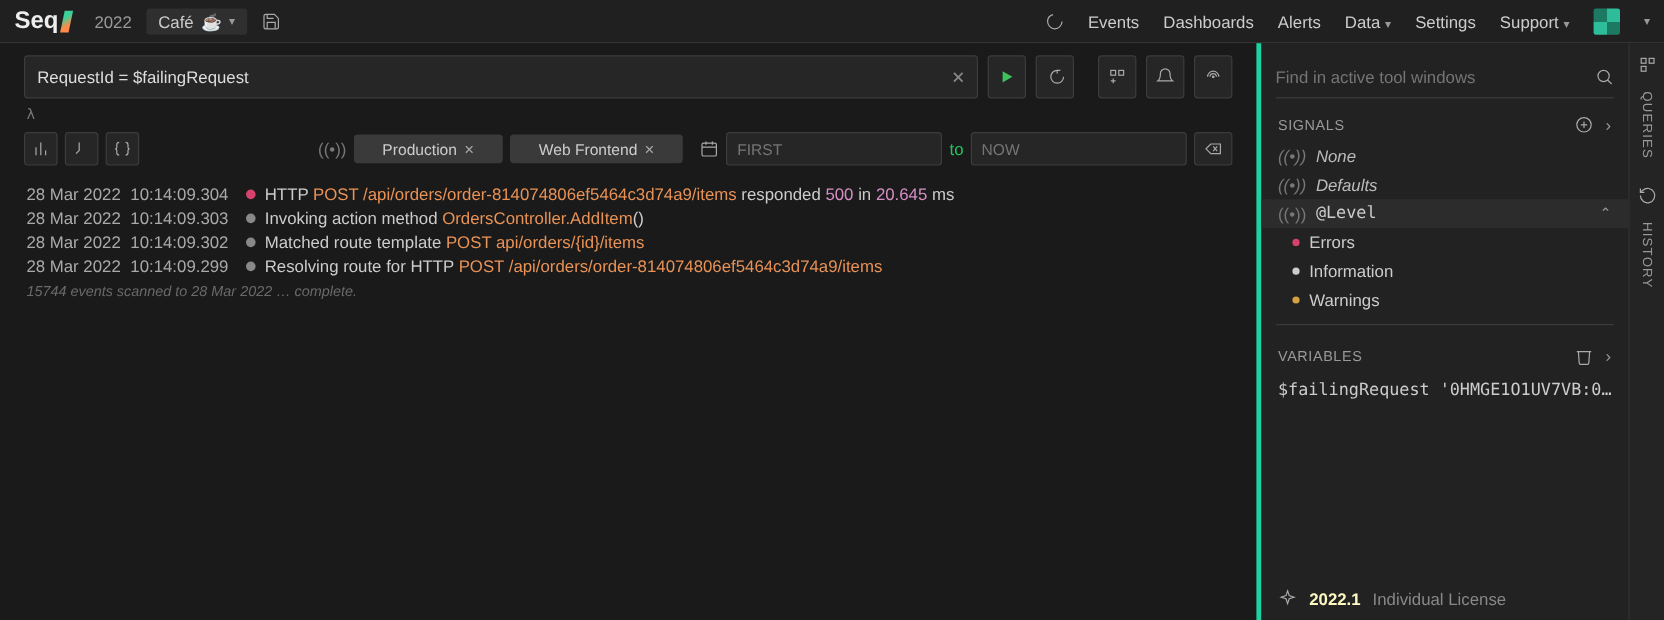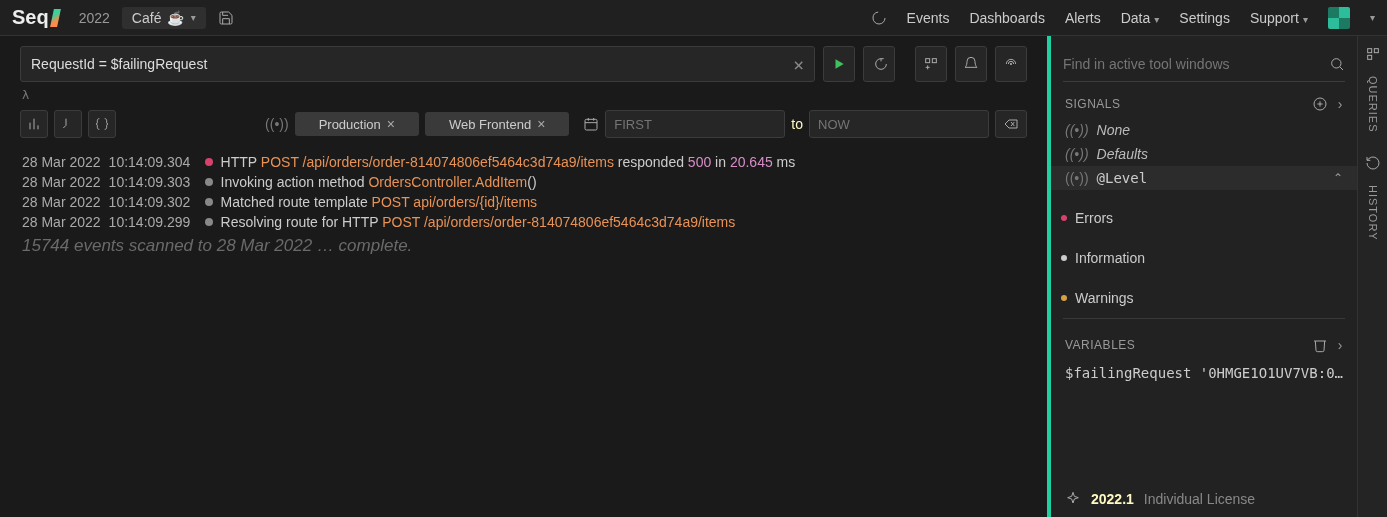--- a/index.html
+++ b/index.html
@@ -31,29 +31,29 @@
 .sig-ico { color:#777; }
 .logs { flex:1; overflow:auto; padding:4px 22px; }
 .lrow { display:flex; align-items:center; gap:8px; padding:2px 0; font-size:14px; }
 .ldate { color:#aaa; min-width:70px; }
 .ltime { color:#aaa; min-width:88px; }
 .dot { width:8px; height:8px; border-radius:50%; display:inline-block; flex-shrink:0; }
 .dot.err { background:#d6426b; }
 .dot.dbg { background:#888; }
 .orange { color:#e89256; }
 .pink { color:#d68ec5; }
-.footnote { color:#6a6a6a; font-style:italic; margin-top:4px; font-size:17px; }
+.footnote { color:#6a6a6a; font-style:italic; margin-top:4px; font-size:12px; }
 .side { width:310px; border-left:4px solid #1fd1a0; background:#222; display:flex; flex-direction:column; }
 .sbox { height:36px; margin:10px 12px 4px; border-bottom:1px solid #3c3c3c; display:flex; align-items:center; }
 .sbox input { flex:1; background:transparent; border:none; color:#aaa; outline:none; font-size:14px; }
 .shead { padding:10px 14px 6px; color:#999; font-size:12px; letter-spacing:0.5px; display:flex; align-items:center; }
 .shead .sp { flex:1; }
 .srow { padding:4px 14px; display:flex; align-items:center; gap:8px; cursor:pointer; }
 .srow.it { font-style:italic; color:#bbb; }
-.sub { padding-left:10px;margin-top:16px; }
+.sub { padding-left:26px; }
 .sdot { width:6px; height:6px; border-radius:50%; }
 .sdot.r { background:#d6426b; }
 .sdot.w { background:#ccc; }
 .sdot.o { background:#d6a142; }
 .divider { height:1px; background:#3a3a3a; margin:8px 12px; }
 .varrow { display:flex; padding:6px 14px; font-family:Consolas,monospace; font-size:14px; color:#ccc; justify-content:space-between; }
 .sfooter { margin-top:auto; padding:10px 14px; display:flex; align-items:center; gap:10px; color:#888; }
 .rrail { width:30px; background:#242424; border-left:1px solid #333; display:flex; flex-direction:column; align-items:center; padding-top:10px; gap:10px; }
 .vtxt { writing-mode:vertical-rl; font-size:11px; letter-spacing:1px; color:#999; margin-top:4px; }
 svg { display:block; }
@@ -170,21 +170,21 @@
         </div>
       <span style="margin-left:8px">
           <svg class="ico16" viewBox="0 0 24 24">
             <rect x="3" y="5" width="18" height="16" rx="2"></rect>
             <line x1="3" y1="10" x2="21" y2="10"></line>
             <line x1="8" y1="3" x2="8" y2="7"></line>
             <line x1="16" y1="3" x2="16" y2="7"></line>
           </svg>
         </span>
       <input class="tinput" placeholder="FIRST" style="">
-      <span style="color:#fef9c3">to</span>
+      <span style="color:#22c55e">to</span>
       <input class="tinput" placeholder="NOW" style="">
       <div class="ibtn" style="height:28px;width:32px">
           <svg class="ico16" viewBox="0 0 24 24">
             <path d="M21 6 L9 6 L3 12 L9 18 L21 18 Z"></path>
             <line x1="12" y1="9" x2="17" y2="15"></line>
             <line x1="17" y1="9" x2="12" y2="15"></line>
           </svg>
         </div>
     </div>
     <div class="logs" id="logs">

